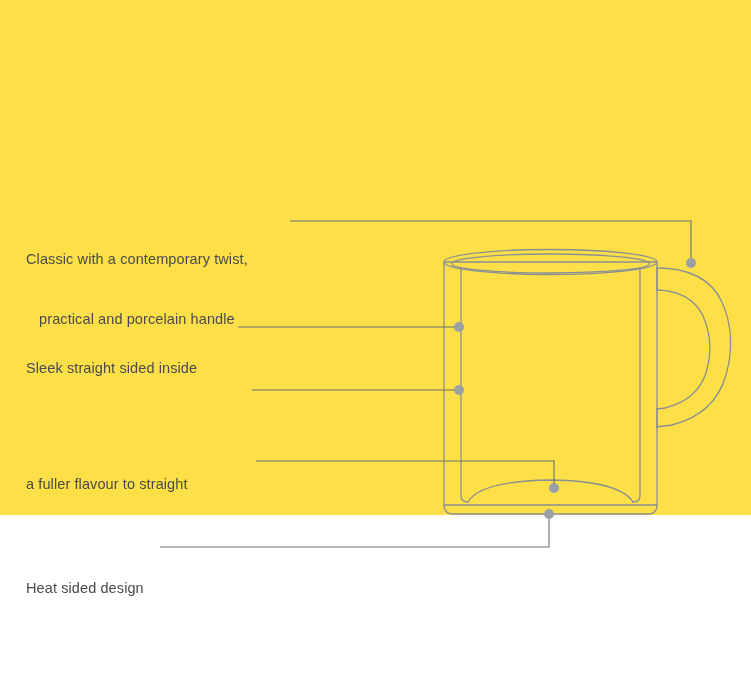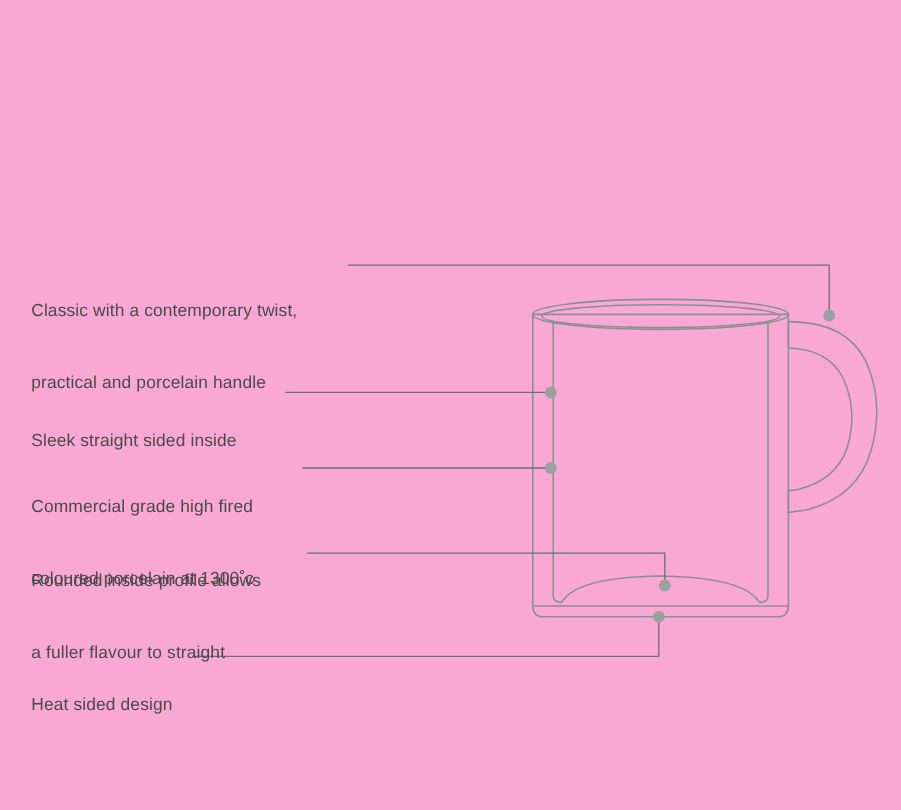--- a/index.html
+++ b/index.html
@@ -9,22 +9,23 @@
   }
   body {
     width: 751px;
     height: 675px;
     font-family: "Liberation Sans", sans-serif;
     overflow: hidden;
   }
   #diagram-root {
     position: relative;
     width: 751px;
-    height: 675px;
-    background: #f9a8d4;
+    height: 515px;
+    background: #fde047;
+    text-align: center;
   }
   #diagram-svg {
     position: absolute;
     top: 0;
     left: 0;
     width: 751px;
     height: 675px;
   }
   .callout-label {
     position: absolute;
@@ -87,27 +88,22 @@
 
   <div class="callout-label" style="left:26px; top:209px;">
     <div>Classic with a contemporary twist,</div>
     <div>practical and porcelain handle</div>
   </div>
 
   <div class="callout-label" style="left:26px; top:318px;">
     <div>Sleek straight sided inside</div>
   </div>
 
-  <div class="callout-label" style="left:26px; top:373px;">
-    <div>Commercial grade high fired</div>
-    <div>coloured porcelain at 1300˚c</div>
-  </div>
 
   <div class="callout-label" style="left:26px; top:434px;">
-    <div>Rounded inside profile allows</div>
     <div>a fuller flavour to straight</div>
   </div>
 
   <div class="callout-label" style="left:26px; top:538px;">
     <div>Heat sided design</div>
   </div>
 
 </div>
 
 </body></html>

